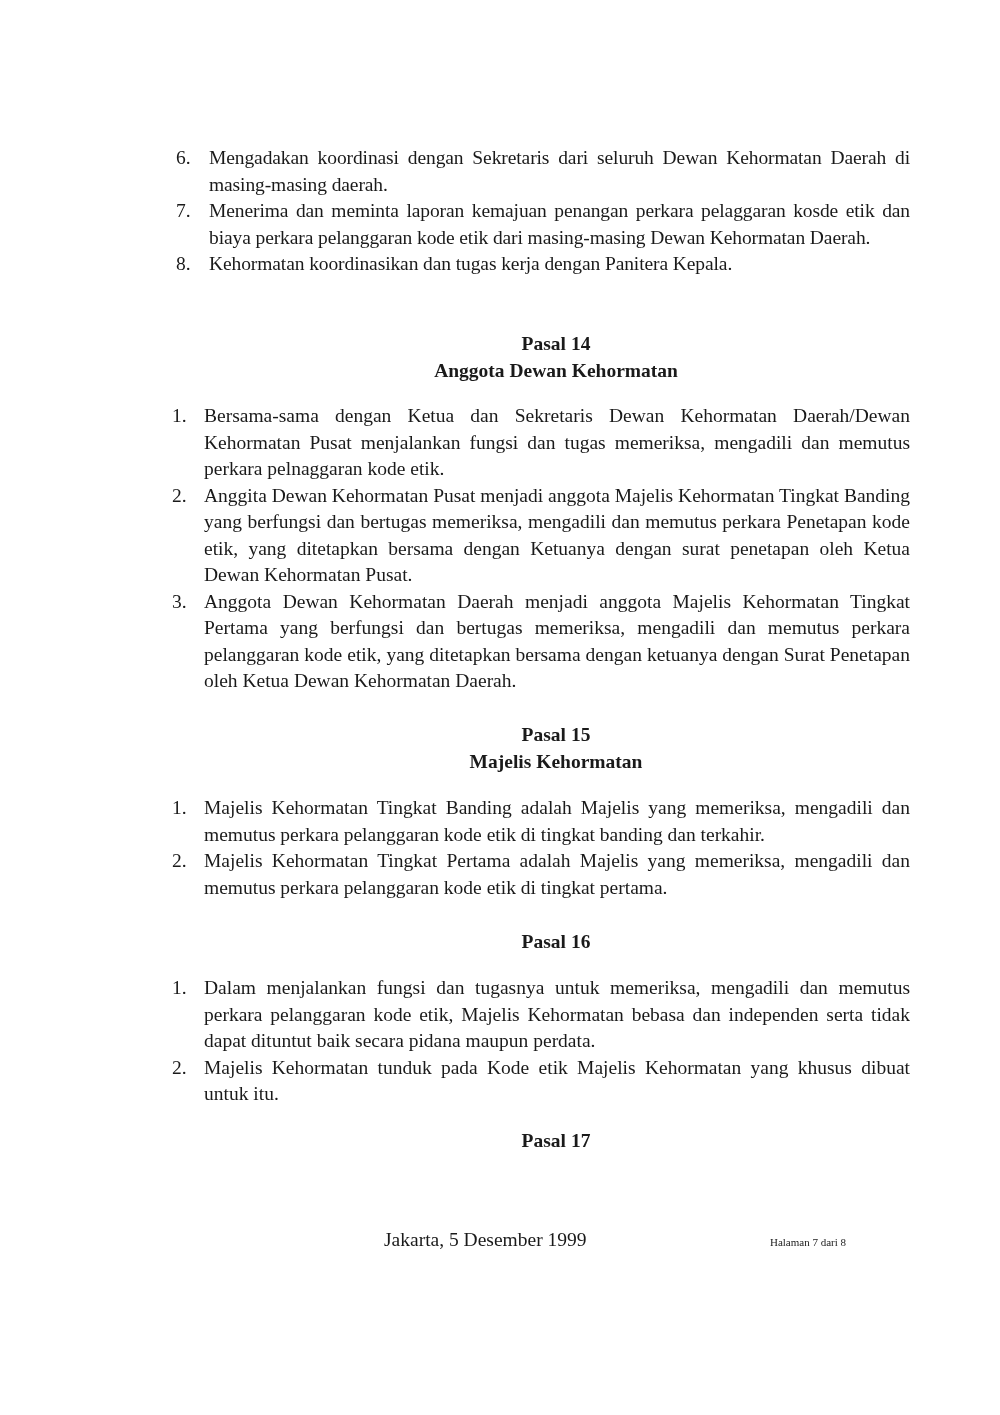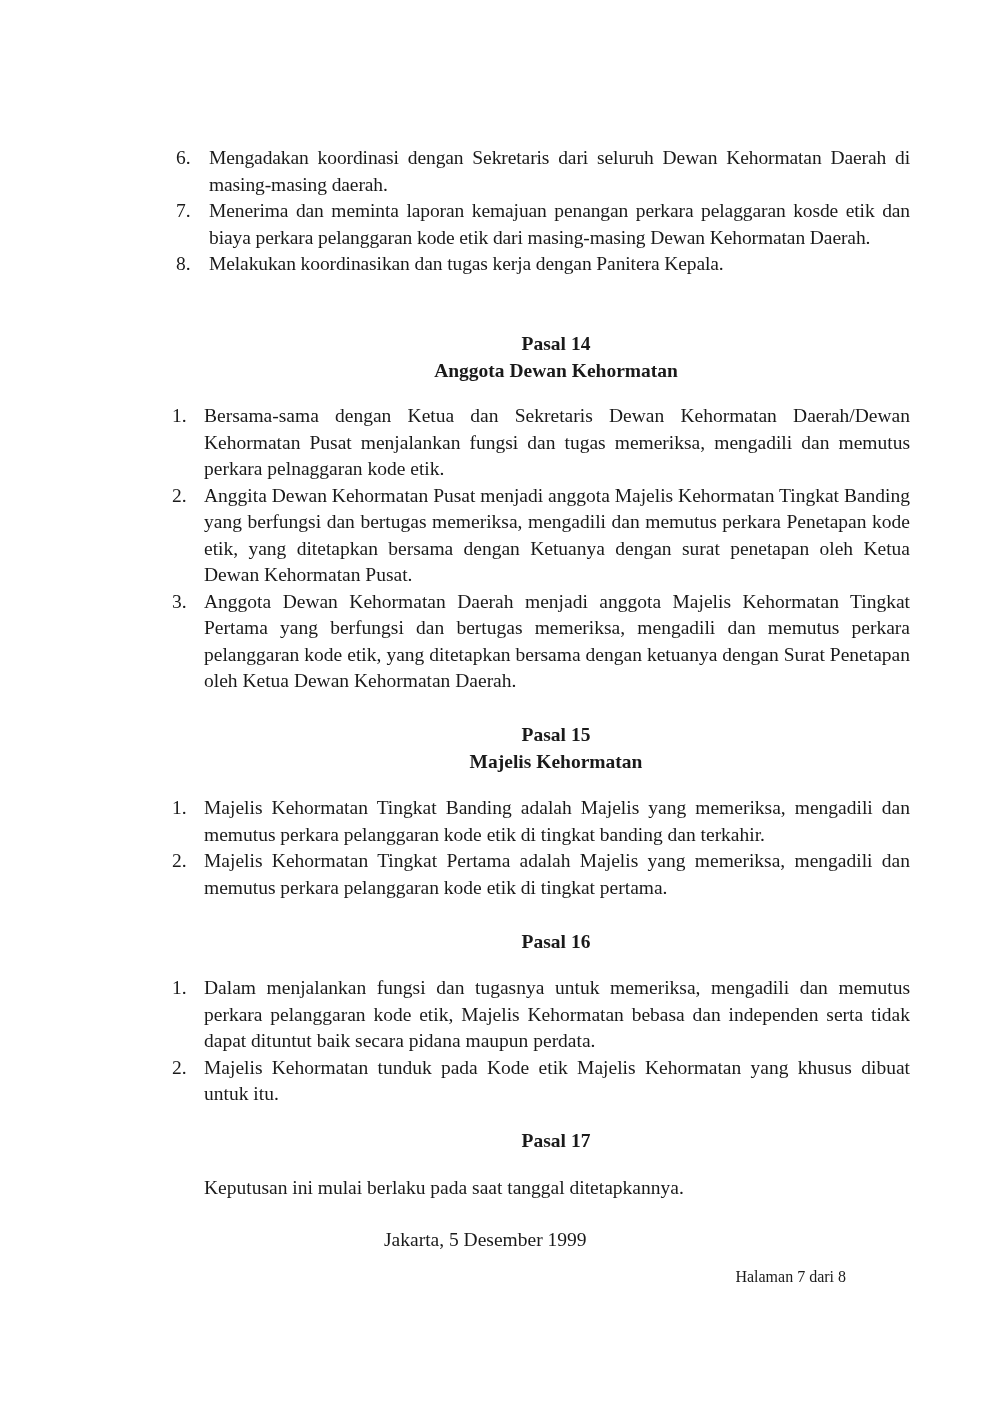--- a/index.html
+++ b/index.html
@@ -7,21 +7,21 @@
       font-family: "Liberation Serif", "DejaVu Serif", serif; color: #1a1a1a; }
     .page { position: absolute; left: 0; top: 0; width: 1000px; height: 1415px; }
     .list { position: absolute; margin: 0; padding: 0; list-style: none; }
     .item { position: relative; font-size: 19.5px; line-height: 26.5px; text-align: justify; }
     .item .num { position: absolute; left: 0; top: 0; }
     .item .txt { display: block; font-family: Liberation Serif, serif; }
     .heading { position: absolute; left: 0; width: 1000px; text-align: center;
       font-size: 19.5px; line-height: 27px; font-weight: bold; }
     .heading span { display: block; }
     .plain { position: absolute; font-size: 19.5px; line-height: 26px; }
-    .footer { position: absolute; font-size: 16px; right: 154px; top: 1268px; }
+    .footer { position: absolute; font-size: 11px; right: 154px; top: 1236px; }
 
     #list-top { left: 176px; top: 145px; width: 734px; }
     #list-top .item { padding-left: 33px; }
     #list-top .item .txt { letter-spacing: -0.1px; }
 
     #h14 { top: 330px; margin-left: 56px; }
     #list-14 { left: 172px; top: 403px; width: 738px; }
     #list-14 .item { padding-left: 32px; }
 
     #h15 { top: 721px; margin-left: 56px; }
@@ -45,21 +45,21 @@
     <li class="item">
       <span class="num">6.</span>
       <span class="txt">Mengadakan koordinasi dengan Sekretaris dari seluruh Dewan Kehormatan Daerah di masing-masing daerah.</span>
     </li>
     <li class="item">
       <span class="num">7.</span>
       <span class="txt">Menerima dan meminta laporan kemajuan penangan perkara pelaggaran kosde etik dan biaya perkara pelanggaran kode etik dari masing-masing Dewan Kehormatan Daerah.</span>
     </li>
     <li class="item">
       <span class="num">8.</span>
-      <span class="txt">Melakukan koordinasikan dan tugas kerja dengan Panitera Kepala.</span>
+      <span class="txt">Kehormatan koordinasikan dan tugas kerja dengan Panitera Kepala.</span>
     </li>
   </ol>
 
   <div class="heading" id="h14">
     <span>Pasal 14</span>
     <span>Anggota Dewan Kehormatan</span>
   </div>
   <ol class="list" id="list-14">
     <li class="item">
       <span class="num">1.</span>
@@ -100,18 +100,17 @@
     </li>
     <li class="item">
       <span class="num">2.</span>
       <span class="txt">Majelis Kehormatan tunduk pada Kode etik Majelis Kehormatan yang khusus dibuat untuk itu.</span>
     </li>
   </ol>
 
   <div class="heading" id="h17">
     <span>Pasal 17</span>
   </div>
-  <div class="plain" id="p17">Keputusan ini mulai berlaku pada saat tanggal ditetapkannya.</div>
 
   <div class="plain" id="place-date">Jakarta, 5 Desember 1999</div>
 
   <div class="footer">Halaman 7 dari 8</div>
 </div>
 
 </body></html>

